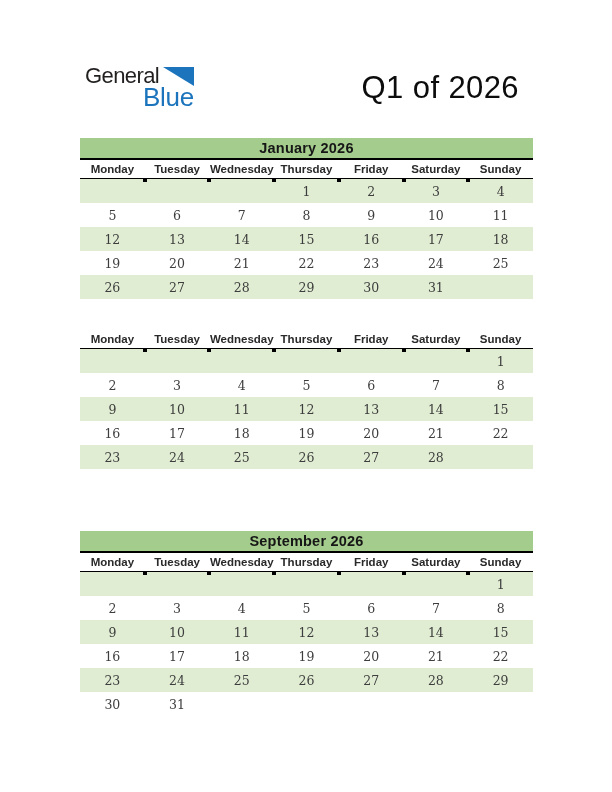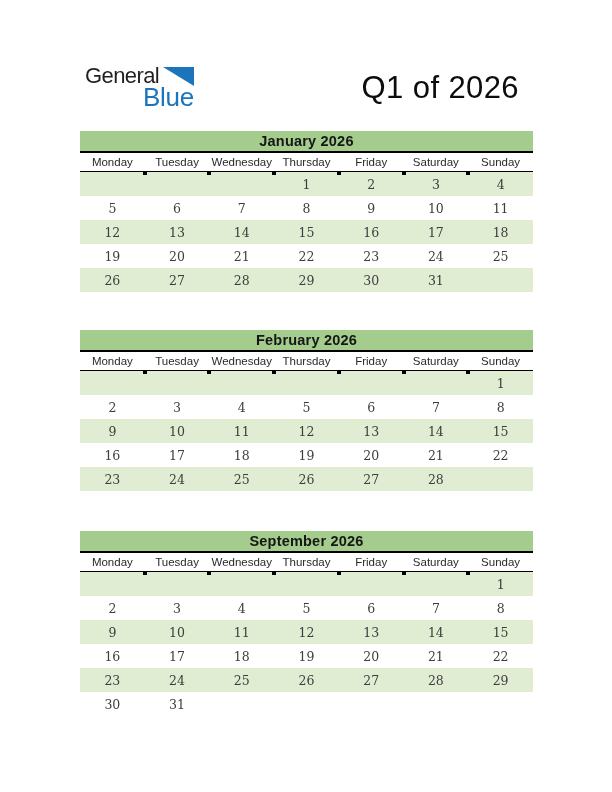--- a/index.html
+++ b/index.html
@@ -41,37 +41,37 @@
   .calendar { position: absolute; left: 80px; width: 453px; }
   .month-band {
     height: 20px; background: var(--band);
     border-bottom: 2.5px solid #000;
     text-align: center; font-size: 14.5px; font-weight: bold;
     line-height: 21px; color: #161616; letter-spacing: 0.2px;
   }
   .calendar table { width: 100%; border-collapse: collapse; table-layout: fixed; }
   .calendar thead th {
     height: 18px; padding: 0;
-    font-weight: normal; font-size: 11.5px; color: #2a2a2a;
+    font-weight: bold; font-size: 11.5px; color: #2a2a2a;
     border-bottom: 1.5px solid #000;
     position: relative;
     white-space: nowrap;
   }
   .calendar thead th:not(:last-child)::after {
     content: ""; position: absolute; right: -2px; bottom: -4px;
     width: 4px; height: 4px; background: #000;
   }
   .calendar tbody td {
     height: 24px; padding: 0; text-align: center;
     font-family: "DejaVu Serif", "Liberation Serif", serif;
     font-size: 12.5px; color: #3d3d3d;
   }
   .calendar tbody tr.stripe { background: var(--stripe); }
 
-  .cal-jan { top: 131px; }
+  .cal-jan { top: 138px; }
   .cal-feb { top: 330px; }
   .cal-mar { top: 531px; }
 </style>
 </head>
 <body>
 
 <div class="page" style="--band: #A4CC8C; --stripe: #E0EDD3; --logo-blue: #1C75BC;">
 
   <div class="header">
     <div class="logo">
@@ -139,21 +139,20 @@
             <td>28</td>
             <td>29</td>
             <td>30</td>
             <td>31</td>
             <td></td>
           </tr>
         </tbody>
       </table>
     </div>
   <div class="calendar cal-feb">
-      <div class="month-band"><span>February 2026</span></div>
       <table>
         <thead>
           <tr>
             <th>Monday</th>
             <th>Tuesday</th>
             <th>Wednesday</th>
             <th>Thursday</th>
             <th>Friday</th>
             <th>Saturday</th>
             <th>Sunday</th>

